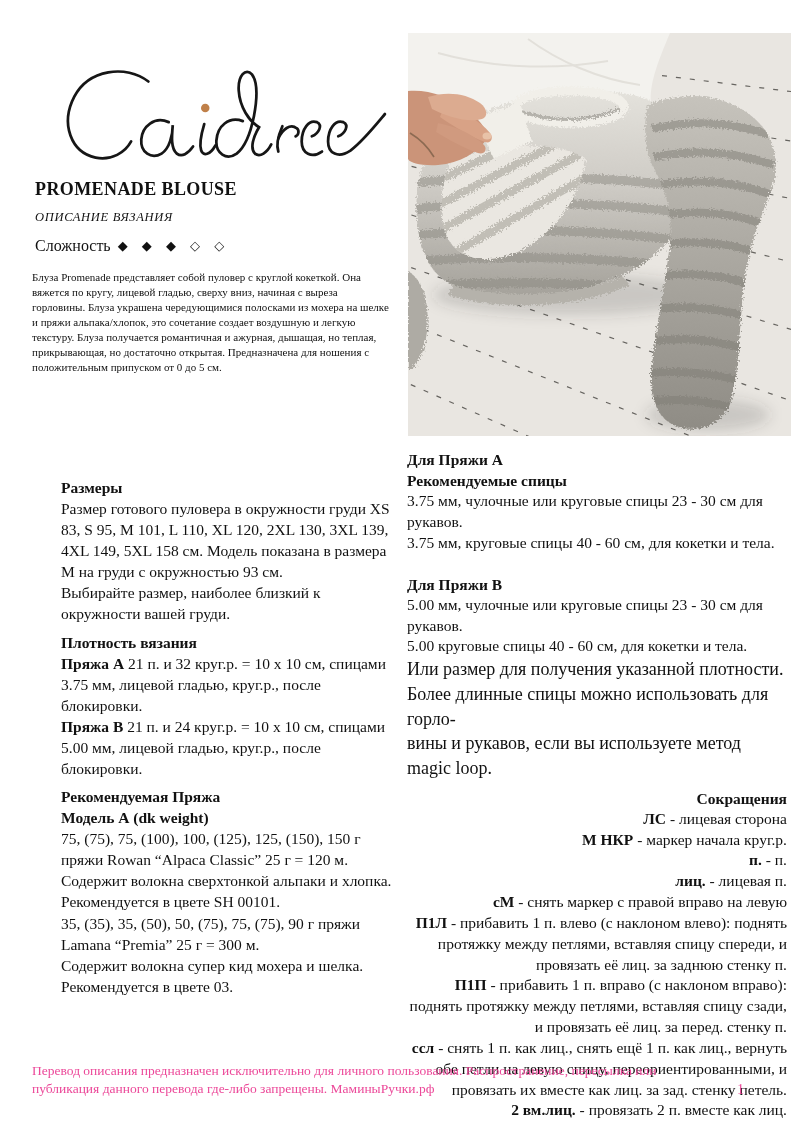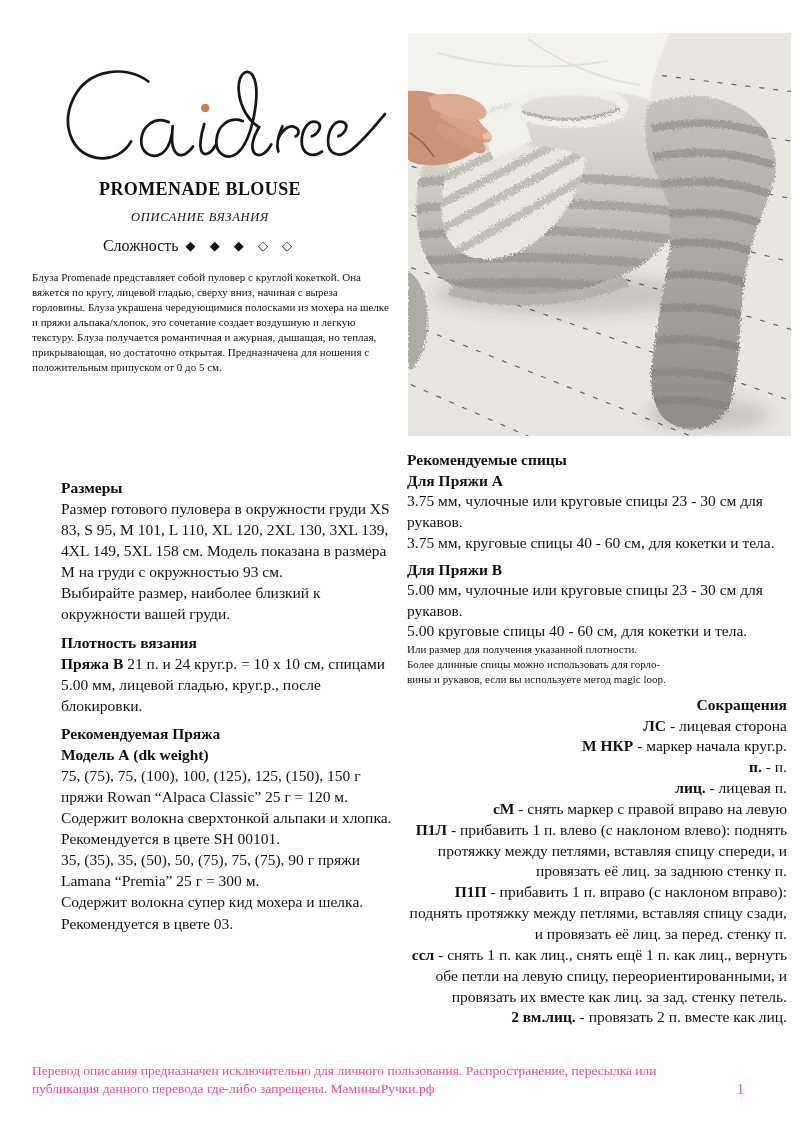--- a/index.html
+++ b/index.html
@@ -7,37 +7,37 @@
     width:800px;height:1131px;background:#ffffff;position:relative;
     font-family:"Liberation Serif", serif;color:#111;overflow:hidden;
   }
   .abs{position:absolute;}
   p{margin:0;}
   h3{margin:0;font-size:15.5px;font-weight:bold;line-height:1.36;}
   b{font-weight:bold;}
 
   #logo{left:55px;top:62px;width:335px;height:104px;}
 
-  #title-block{left:24px;top:179px;width:352px;text-align:center;}
+  #title-block{left:35px;top:179px;width:352px;text-align:left;}
   #page-title{font-size:18px;font-weight:bold;letter-spacing:.4px;line-height:1.2;}
   #page-subtitle{font-size:12.5px;letter-spacing:.7px;margin-top:9px;font-style:italic;}
   #difficulty{font-size:16px;margin-top:12px;}
   #difficulty .diamonds{font-family:"DejaVu Sans",sans-serif;font-size:13px;letter-spacing:5px;margin-left:7px;position:relative;top:-1px;}
 
   #intro{left:32px;top:270px;width:360px;font-size:11px;line-height:1.36;}
 
   #left-sections{left:32px;top:477px;width:360px;font-size:15.5px;line-height:1.36;}
   #left-sections section{margin-bottom:7px;margin-left:29px;}
 
   #photo-frame{left:408px;top:33px;width:383px;height:403px;}
   #photo-frame svg{display:block;}
 
   #right-col{left:407px;top:449px;width:380px;font-size:15.5px;line-height:1.345;}
-  .needles-b{margin-top:5px;}
-  .note{font-size:11px;line-height:1.37;}
+  .needles-b{margin-top:20px;}
+  .note{font-size:18px;line-height:1.37;}
   #abbr{margin-top:7px;text-align:right;}
 
   #footer{left:32px;top:1062px;width:712px;display:flex;justify-content:space-between;align-items:flex-end;color:#ec4899;}
   #footer .ftext{width:676px;font-size:13.5px;line-height:1.33;}
   #footer .fpage{font-size:14px;}
 </style>
 </head>
 <body>
 
 <svg id="logo" class="abs" viewBox="0 0 330 100" aria-label="Caidree">
@@ -66,20 +66,21 @@
 
 <div id="left-sections" class="abs">
   <section>
     <h3>Размеры</h3>
     <p>Размер готового пуловера в окружности груди XS 83, S 95, M 101, L 110, XL 120, 2XL 130, 3XL 139, 4XL 149, 5XL 158 см. Модель показана в размера М на груди с окружностью 93 см.</p>
     <p>Выбирайте размер, наиболее близкий к окружности вашей груди.</p>
   </section>
 
   <section>
     <h3>Плотность вязания</h3>
+    <p><b>Пряжа А</b> <span>21 п. и 32 круг.р. = 10 x 10 см, спицами 3.75 мм, лицевой гладью, круг.р., после блокировки.</span></p>
     <p><b>Пряжа В</b> <span>21 п. и 24 круг.р. = 10 x 10 см, спицами 5.00 мм, лицевой гладью, круг.р., после блокировки.</span></p>
   </section>
 
   <section>
     <h3>Рекомендуемая Пряжа</h3>
     <h3>Модель А (dk weight)</h3>
     <p>75, (75), 75, (100), 100, (125), 125, (150), 150 г пряжи Rowan “Alpaca Classic” 25 г = 120 м.</p>
     <p>Содержит волокна сверхтонкой альпаки и хлопка.</p>
     <p>Рекомендуется в цвете SH 00101.</p>
     <p>35, (35), 35, (50), 50, (75), 75, (75), 90 г пряжи Lamana “Premia” 25 г = 300 м.</p>
@@ -189,22 +190,22 @@
       <path d="M 30 90 C 50 94 66 102 76 112 C 80 117 76 122 70 120 C 55 115 40 106 28 99 Z" fill="#d09a7f"></path>
       <path d="M 20 64 C 38 58 58 60 72 70 C 80 76 80 84 74 86 C 60 90 40 84 24 76 Z" fill="#dcab90"></path>
       <ellipse cx="79" cy="103" rx="4.5" ry="3.5" fill="#e8c2a8"></ellipse>
       <path d="M 2 100 C 12 106 20 114 26 124" stroke="#8c6a52" stroke-width="1.6" fill="none"></path>
     </g>
   </svg>
 </div>
 
 <div id="right-col" class="abs">
   <section>
+    <h3>Для Пряжи А</h3>
     <h3>Рекомендуемые спицы</h3>
-    <h3>Для Пряжи А</h3>
     <p>3.75 мм, чулочные или круговые спицы 23 - 30 см для рукавов.</p>
     <p>3.75 мм, круговые спицы 40 - 60 см, для кокетки и тела.</p>
     <div class="needles-b">
       <h3>Для Пряжи В</h3>
       <p>5.00 мм, чулочные или круговые спицы 23 - 30 см для рукавов.</p>
       <p>5.00 круговые спицы 40 - 60 см, для кокетки и тела.</p>
       <p class="note">Или размер для получения указанной плотности.</p>
       <p class="note">Более длинные спицы можно использовать для горло-</p>
       <p class="note">вины и рукавов, если вы используете метод magic loop.</p>
     </div>

